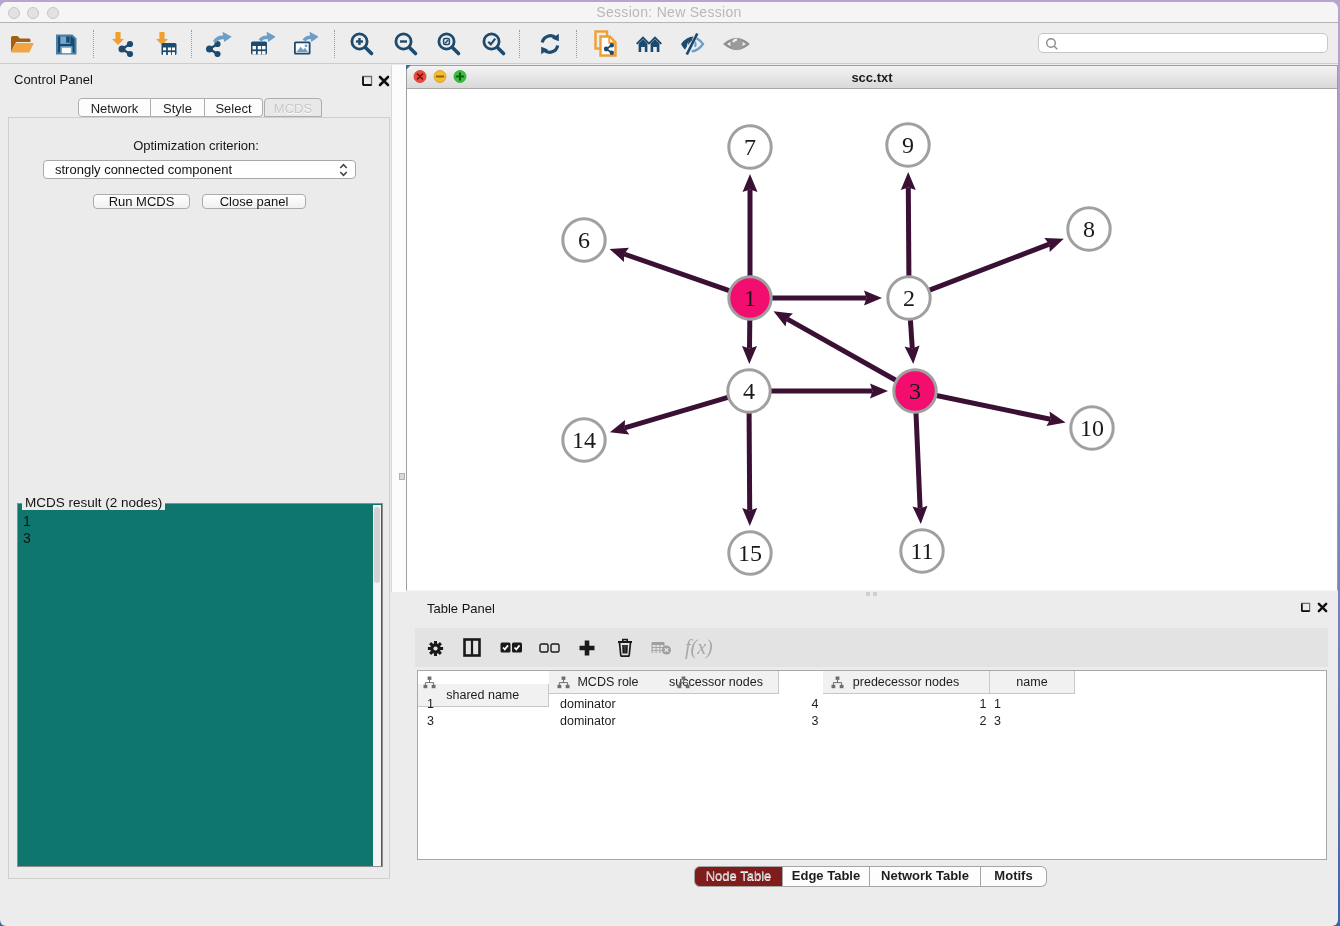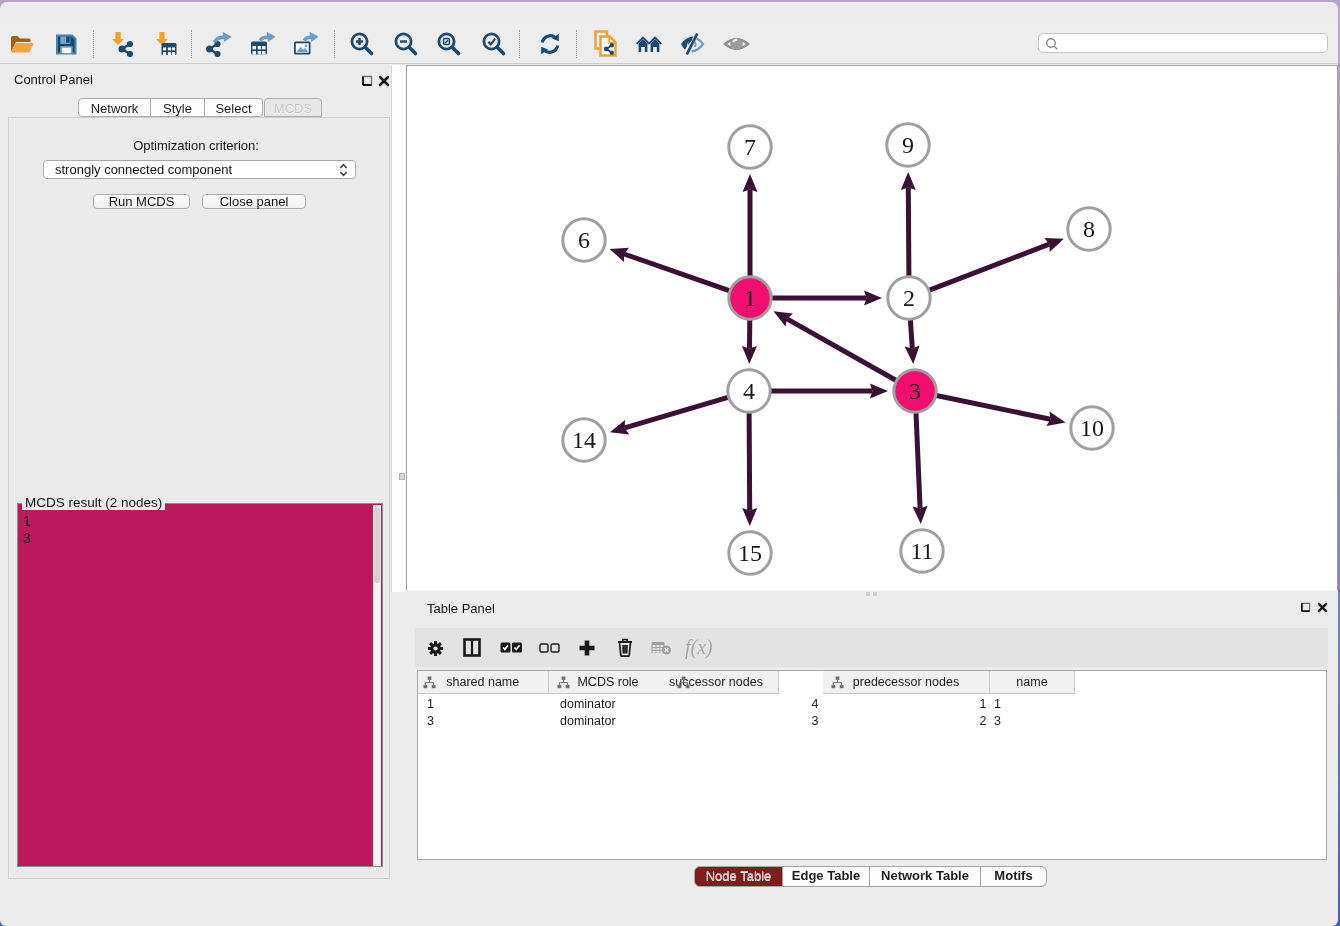--- a/index.html
+++ b/index.html
@@ -16,21 +16,21 @@
 #main { position:absolute; left:0; top:64px; width:100%; height:827px; background:#ececec; }
 
 #cp { position:absolute; left:0; top:0; width:392px; height:827px; }
 #cphead { position:absolute; left:14px; top:6px; font-size:13px; color:rgba(17,17,17,0.99); }
 #cptabs { position:absolute; left:78px; top:32px; height:19px; }
 .tab { position:absolute; top:0; height:19px; font-size:13px; line-height:19px; text-align:center; color:rgba(26,26,26,0.99); background:#fdfdfd; border:1px solid #adadad; }
 #cppane { position:absolute; left:8px; top:51px; width:382px; height:762px; background:#ebebeb; border:1px solid #cfcfcf; }
 #optlabel { position:absolute; left:0; top:72px; width:392px; text-align:center; font-size:13px; color:rgba(17,17,17,0.99); }
 #dropdown { position:absolute; left:43px; top:94px; width:313px; height:19px; background:#ffffff; border:1px solid #a9a9a9; border-radius:4px; font-size:13px; line-height:17px; color:rgba(17,17,17,0.99); padding-left:11px; }
 .btn { position:absolute; top:128px; height:15px; background:linear-gradient(180deg,#ffffff,#f0f0f0); border:1px solid #ababab; border-radius:4px; font-size:13px; line-height:13px; text-align:center; color:rgba(17,17,17,0.99); }
-#resultbox { position:absolute; left:17px; top:437px; width:366px; height:364px; background:#be185d; border:1px solid #8d8d8d; }
+#resultbox { position:absolute; left:17px; top:437px; width:366px; height:364px; background:#0f766e; border:1px solid #8d8d8d; }
 #resultlabel { position:absolute; left:4px; top:-9px; background:#ebebeb; padding:0 3px; font-size:13.5px; color:rgba(17,17,17,0.99); }
 #resulttext { position:absolute; left:5px; top:9px; font-size:14px; line-height:16.5px; color:rgba(17,17,17,0.99); }
 #rscroll { position:absolute; right:1px; top:1px; width:8px; height:361px; background:#f4f4f4; }
 #rthumb { position:absolute; left:1px; top:2px; width:6px; height:76px; background:#d2d2d2; border-radius:3px; }
 
 #netwin { position:absolute; left:406px; top:-1px; width:932px; height:526px; border:1px solid #9e9e9e; border-bottom:1px solid #f5f5f5; background:#ffffff; }
 #nettitle { position:absolute; left:0; top:0; width:100%; height:23px; background:linear-gradient(180deg,#f3f3f3,#d9d9d9); border-bottom:1px solid #a8a8a8; }
 #nettitle .name { position:absolute; width:100%; text-align:center; font-size:13px; font-weight:bold; color:rgba(26,26,26,0.99); line-height:23px; }
 #canvas { position:absolute; left:0; top:24px; width:930px; height:500px; background:#ffffff; }
 
@@ -50,20 +50,26 @@
 
 #status { position:absolute; left:0; top:891px; width:100%; height:33px; border-top:1px solid #c3c3c3; background:#ececec; }
 #listbtn { position:absolute; left:10px; top:8px; width:28px; height:20px; background:#fdfdfd; border:1px solid #a9a9a9; border-radius:2px; }
 #membtn { position:absolute; left:1254px; top:6px; width:74px; height:24px; background:#f6f6f6; border:1px solid #9f9f9f; border-radius:3px; font-size:13px; line-height:22px; color:rgba(17,17,17,0.99); text-align:left; padding-left:23px; }
 #memdot { position:absolute; left:7px; top:6px; width:11px; height:11px; border-radius:50%; background:#1d9733; }
 .th, .tab, .btab, .btn, #dropdown, #resultlabel, #membtn, #cphead, #tphead, #optlabel, #title, #resulttext, .cell, #nettitle .name { filter:opacity(0.999); }
 </style>
 </head>
 <body>
 <div id="win">
+  <div id="titlebar">
+    <div class="tl" style="left:8px;"></div>
+    <div class="tl" style="left:27px;"></div>
+    <div class="tl" style="left:47px;"></div>
+    <div id="title">Session: New Session</div>
+  </div>
   <div id="toolbar">
     <svg class="ticon" style="left:9px;" width="26" height="26" viewBox="0 0 26 26">
         <path d="M2 21 L2 6.5 Q2 5 3.5 5 L8.5 5 L11 7.5 L20 7.5 Q21.5 7.5 21.5 9 L21.5 11 L7 11 Z" fill="#a26110"></path>
         <path d="M6.5 12 L24.8 12 L20.3 21.5 L2 21.5 Z" fill="#f0a444"></path>
       </svg>
     <svg class="ticon" style="left:53px;" width="26" height="26" viewBox="0 0 26 26">
         <path d="M3 3.5 H19.5 L23.5 7.5 V23.5 H3 Z" fill="#4d7ea6"></path>
         <path d="M5 5.5 H18.6 L21.5 8.4 V21.5 H5 Z" fill="#134a70"></path>
         <rect x="7.3" y="5.5" width="10" height="7.4" fill="#79a7c8"></rect>
         <rect x="13.2" y="5.5" width="3.5" height="6.2" fill="#134a70"></rect>
@@ -240,20 +246,34 @@
         <div id="resulttext">1<br>3</div>
         <div id="rscroll">
             <div id="rthumb"></div>
           </div>
       </div>
     </div>
     <div id="vdivider" style="position:absolute; left:391px; top:-1px; width:15px; height:527px; background:#fcfcfc; border-left:1px solid #d8d8d8;">
         <div style="position:absolute; left:7px; top:408px; width:6px; height:7px; background:#d9d9d9; border:1px solid #b0b0b0;"></div>
       </div>
     <div id="netwin">
+      <div id="nettitle">
+          <svg style="position:absolute;left:-1px;top:-1px;" width="5" height="5" viewBox="0 0 5 5">
+            <path d="M0 0 H5 L0 5 Z" fill="#3c6ea5"></path>
+          </svg>
+        <svg style="position:absolute;left:6px;top:3px;" width="60" height="15" viewBox="0 0 60 15">
+            <circle cx="7" cy="7.5" r="6" fill="#ee4b3e" stroke="#c43b32" stroke-width="0.8"></circle>
+            <path d="M4.6 5.1 L9.4 9.9 M9.4 5.1 L4.6 9.9" stroke="#801710" stroke-width="1.9" stroke-linecap="round"></path>
+            <circle cx="27" cy="7.5" r="6" fill="#f5bc2e" stroke="#cf9b22" stroke-width="0.8"></circle>
+            <path d="M23.8 7.5 L30.2 7.5" stroke="#8a630c" stroke-width="2.2" stroke-linecap="round"></path>
+            <circle cx="47" cy="7.5" r="6" fill="#38c13e" stroke="#2aa232" stroke-width="0.8"></circle>
+            <path d="M47 4.2 L47 10.8 M43.7 7.5 L50.3 7.5" stroke="#0e5e0e" stroke-width="2.1" stroke-linecap="round"></path>
+          </svg>
+        <div class="name">scc.txt</div>
+      </div>
       <svg id="canvas" width="930" height="500" viewBox="0 0 930 500">
 <g stroke="#3a1135" stroke-width="5" fill="none">
 <line x1="343.0" y1="186.0" x2="343.0" y2="99.5"></line>
 <line x1="322.2" y1="200.7" x2="217.1" y2="164.0"></line>
 <line x1="365.0" y1="208.0" x2="459.5" y2="208.0"></line>
 <line x1="342.8" y1="230.0" x2="342.5" y2="258.5"></line>
 <line x1="501.9" y1="186.0" x2="501.3" y2="97.5"></line>
 <line x1="522.5" y1="200.1" x2="642.3" y2="154.2"></line>
 <line x1="503.4" y1="230.0" x2="505.3" y2="258.6"></line>
 <line x1="488.8" y1="290.2" x2="380.0" y2="228.9"></line>
@@ -388,21 +408,21 @@
               <rect x="5.5" y="9.8" width="3" height="2"></rect>
               <rect x="9.4" y="9.8" width="3" height="2"></rect>
             </g>
             <circle cx="15.5" cy="9" r="4.5" fill="#9f9f9f"></circle>
             <path d="M13.7 7.2 L17.3 10.8 M17.3 7.2 L13.7 10.8" stroke="#e3e3e3" stroke-width="1.4"></path>
           </svg>
           <div style="position:absolute;left:270px;top:8px;font-family:'Liberation Serif',serif;font-style:italic;font-size:20px;color:rgba(168,168,168,0.99);">f(x)</div>
       </div>
       <div id="tbl">
         <div id="thead">
-            <div class="th" style="left:0px; width:130.5px;">shared name</div>
+            <div class="th" style="left:0px; width:130.5px;margin-top:13px;">shared name</div>
             <svg class="hicon" style="left:5px;" width="13" height="13" viewBox="0 0 13 13">
               <g fill="#6e6e6e">
                 <rect x="4.6" y="0.5" width="3.8" height="3.4"></rect>
                 <rect x="0.5" y="8.8" width="3.8" height="3.4"></rect>
                 <rect x="8.7" y="8.8" width="3.8" height="3.4"></rect>
               </g>
               <path d="M6.5 3.9 V6.6 M2.4 8.8 V6.6 H10.6 V8.8" fill="none" stroke="#6e6e6e" stroke-width="1"></path>
             </svg>
             <div class="th" style="left:130.5px; width:120px;">MCDS role</div>
             <svg class="hicon" style="left:138.5px;" width="13" height="13" viewBox="0 0 13 13">

